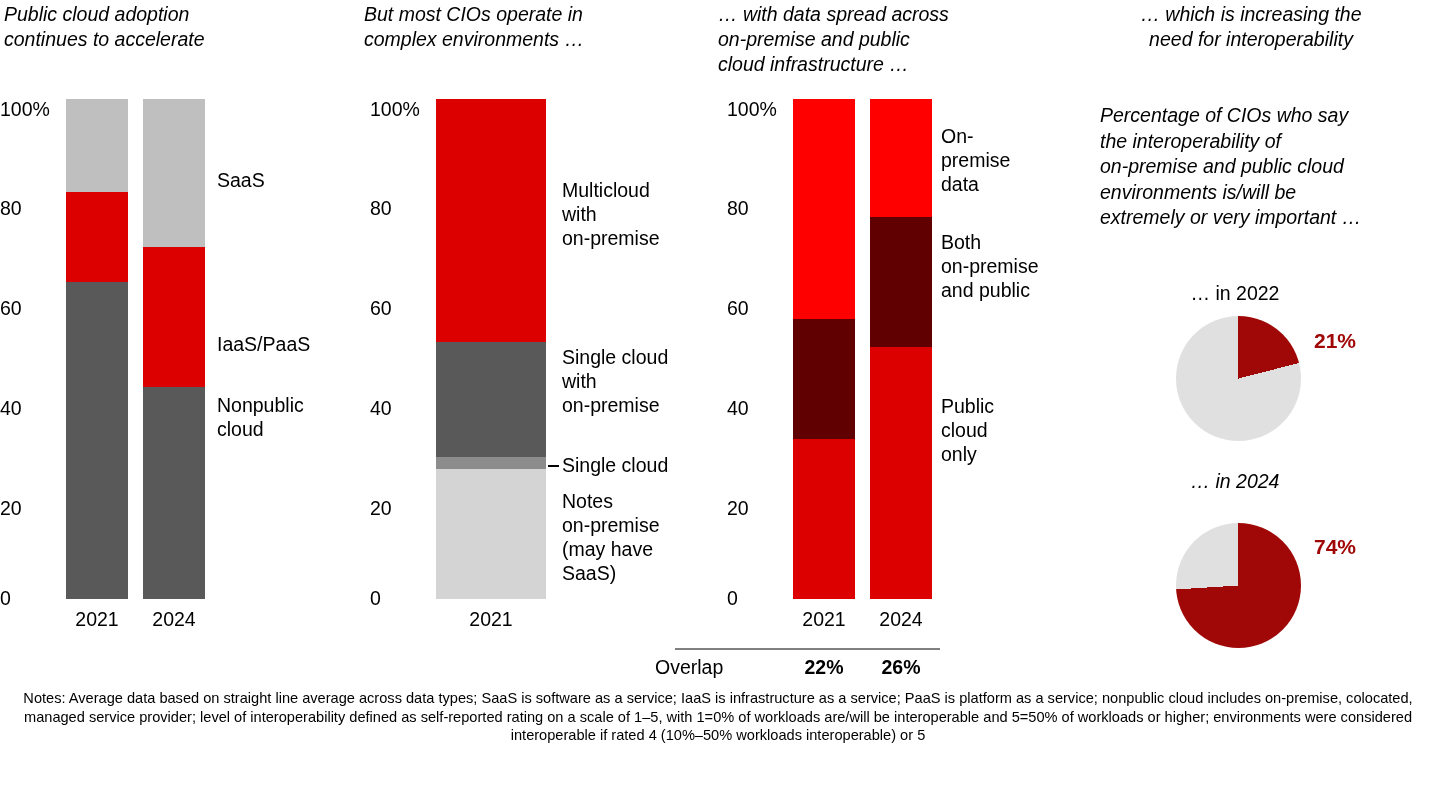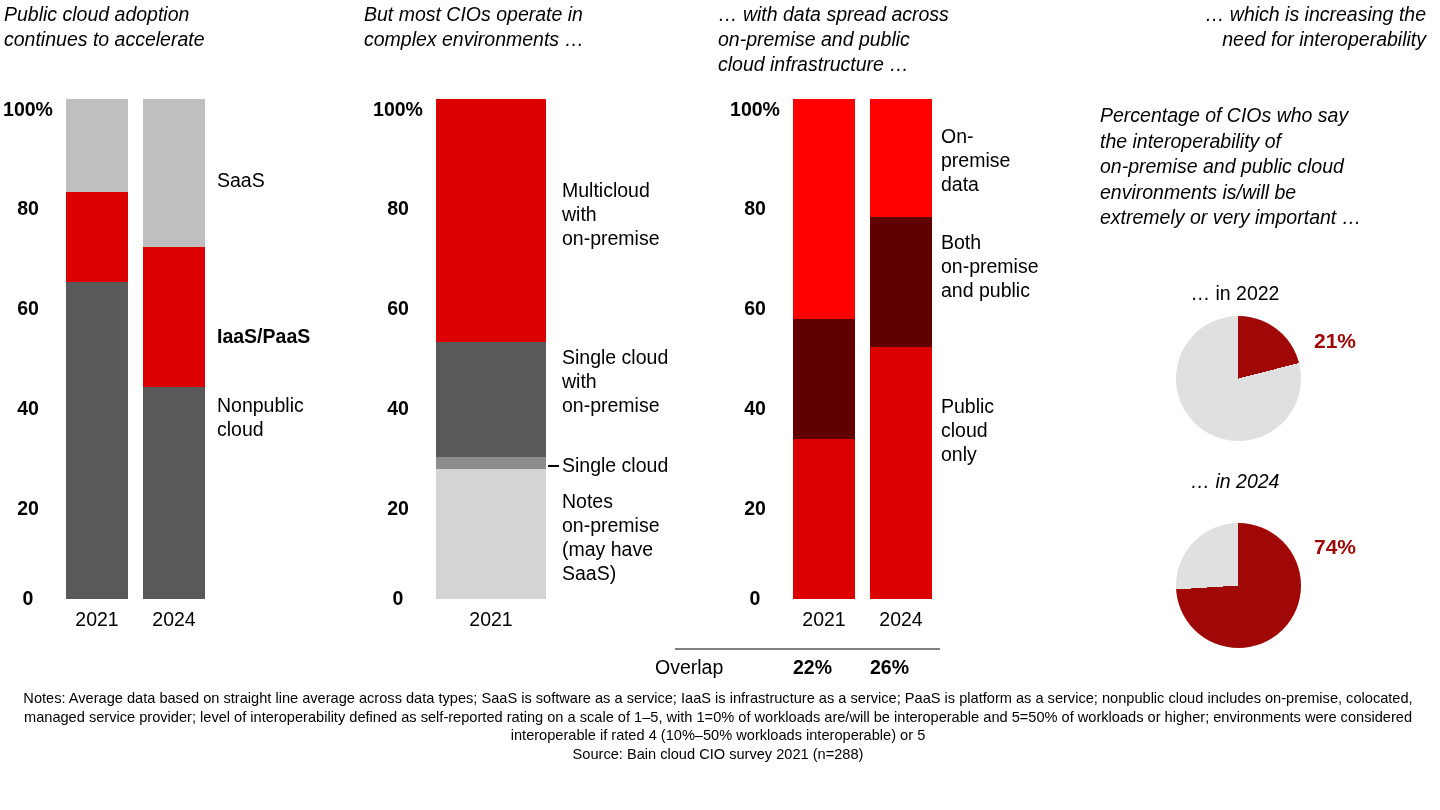--- a/index.html
+++ b/index.html
@@ -21,23 +21,22 @@
     line-height: 25px;
     color: #000;
     white-space: pre-line;
     font-style: italic;
   }
   
   .axis-label {
     position: absolute;
     font-size: 19.5px;
     line-height: 19.5px;
-    text-align: center;
-    color: #000;
-    font-weight: bold;
+    text-align: left;
+    color: #000;
   }
   .cat-label {
     position: absolute;
     font-size: 19.5px;
     line-height: 22px;
     text-align: center;
     color: #000;
   }
   
   .bar {
@@ -68,21 +67,21 @@
   }
   .overlap-label {
     position: absolute;
     font-size: 19.5px;
     color: #000;
   }
   .overlap-val {
     position: absolute;
     font-size: 19.5px;
     font-weight: bold;
-    text-align: left;
+    text-align: center;
     color: #000;
   }
   
   .italic-note {
     position: absolute;
     font-size: 19.5px;
     line-height: 25.5px;
     font-style: italic;
     white-space: pre-line;
     color: #000;
@@ -135,21 +134,21 @@
 <div class="bar" style="left:143px; top:99px; width:62px; height:500px;">
   <div class="seg" style="bottom:0;   height:212.5px; background:#595959;"></div>
   <div class="seg" style="bottom:212.5px; height:140px; background:#dc0000;"></div>
   <div class="seg" style="bottom:352.5px; height:147.5px; background:#bfbfbf;"></div>
 </div>
 
 <div class="cat-label" style="left:66px; top:608px; width:62px;">2021</div>
 <div class="cat-label" style="left:143px; top:608px; width:62px;">2024</div>
 
 <div class="seg-label" style="left:217px; top:168px;">SaaS</div>
-<div class="seg-label" style="left:217px; top:324px;font-weight:bold;">IaaS/PaaS</div>
+<div class="seg-label" style="left:217px; top:332px;">IaaS/PaaS</div>
 <div class="seg-label" style="left:217px; top:393px;">Nonpublic
 cloud</div>
 
 <div class="panel-title" style="left:364px; top:2px; width:340px;">But most CIOs operate in
 complex environments …</div>
 
 <div class="axis-label" style="left:370px; top:100px; width:56px;">100%</div>
 <div class="axis-label" style="left:370px; top:199px; width:56px;">80</div>
 <div class="axis-label" style="left:370px; top:299px; width:56px;">60</div>
 <div class="axis-label" style="left:370px; top:399px; width:56px;">40</div>
@@ -211,35 +210,34 @@
 and public</div>
 <div class="seg-label" style="left:941px; top:394px;">Public
 cloud
 only</div>
 
 <div class="overlap-rule" style="left:675px; top:648px; width:265px;"></div>
 <div class="overlap-label" style="left:655px; top:656px;">Overlap</div>
 <div class="overlap-val" style="left:793px; top:656px; width:62px;">22%</div>
 <div class="overlap-val" style="left:870px; top:656px; width:62px;">26%</div>
 
-<div class="panel-title" style="left:1076px; top:2px; width:350px; text-align:right;">… which is increasing the
+<div class="panel-title" style="left:1076px; top:2px; width:350px; text-align:center;">… which is increasing the
 need for interoperability</div>
 
 <div class="italic-note" style="left:1100px; top:103px; width:340px;">Percentage of CIOs who say
 the interoperability of
 on-premise and public cloud
 environments is/will be
 extremely or very important …</div>
 
 <div class="pie-caption" style="left:1140px; top:282px; width:190px;">… in 2022</div>
 <div class="pie" style="left:1176px; top:316px; width:125px; height:125px;
             background: conic-gradient(#a00808 0deg 75.6deg, #e0e0e0 75.6deg 360deg);"></div>
 <div class="pie-value" style="left:1314px; top:329px; color:#a00808;">21%</div>
 
 <div class="pie-caption" style="left:1140px; top:470px; width:190px;font-style:italic;">… in 2024</div>
 <div class="pie" style="left:1176px; top:523px; width:125px; height:125px;
             background: conic-gradient(#a00808 0deg 266.4deg, #e0e0e0 266.4deg 360deg);"></div>
 <div class="pie-value" style="left:1314px; top:535px; color:#a00808;">74%</div>
 
 <div class="footnotes" style="top:689px;">
   <div style="padding:0 4px;">Notes: Average data based on straight line average across data types; SaaS is software as a service; IaaS is infrastructure as a service; PaaS is platform as a service; nonpublic cloud includes on-premise, colocated, managed service provider; level of interoperability defined as self-reported rating on a scale of 1–5, with 1=0% of workloads are/will be interoperable and 5=50% of workloads or higher; environments were considered interoperable if rated 4 (10%–50% workloads interoperable) or 5</div>
-  <div style="padding:0 4px;">Source: Bain cloud CIO survey 2021 (n=288)</div>
 </div>
 
 </body></html>

